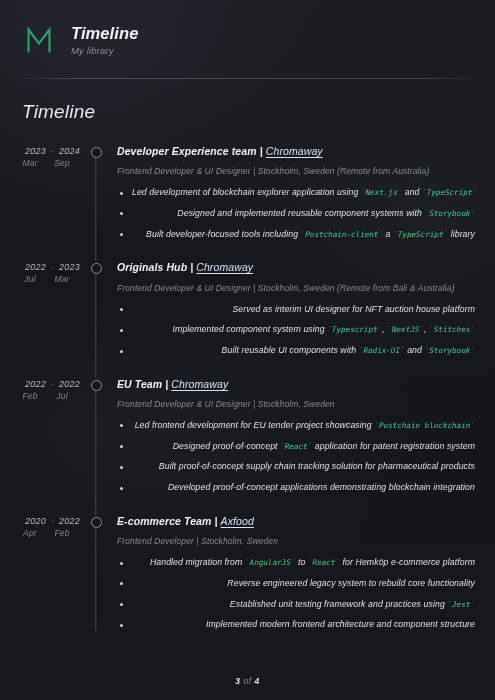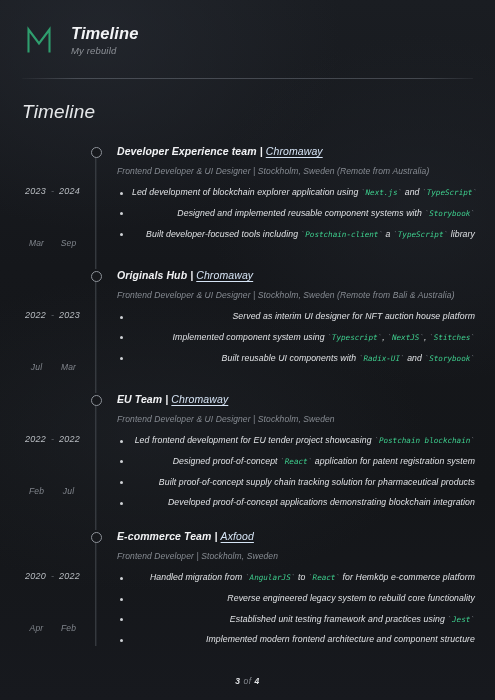--- a/index.html
+++ b/index.html
@@ -113,28 +113,27 @@
     justify-content: center;
     gap: 5px;
     font-size: 9px;
     color: #b9bdc2;
     letter-spacing: .2px;
   }
   .tl-dash { color: #7d8289; font-size: 9px; }
   .tl-dates-months {
     display: flex;
     align-items: baseline;
-    justify-content: center;
     gap: 12px;
     font-size: 8.5px;
     color: #80858c;
     margin-top: 2px;
     letter-spacing: .2px;
   }
-  .tl-y, .tl-m { display: inline-block; min-width: 20px; margin-top: 40px; }
+  .tl-y, .tl-m { display: inline-block; min-width: 20px; }
 
   
   .tl-rail {
     width: 22px;
     flex: none;
     display: flex;
     justify-content: center;
     position: relative;
     align-self: stretch;
   }
@@ -244,21 +243,21 @@
 <div class="page">
 
   <div class="header">
     <div class="logo-mark">
       <svg width="34" height="34" viewBox="0 0 34 34" aria-hidden="true">
         <path d="M6.5 28.5 L6.5 6.5 L17 20.5 L27.5 6.5 L27.5 28.5" fill="none" stroke="#2f9e6e" stroke-width="2.1" stroke-linejoin="miter" stroke-linecap="square"></path>
       </svg>
     </div>
     <div class="header-text">
       <div class="header-title">Timeline</div>
-      <div class="header-subtitle">My rebuild</div>
+      <div class="header-subtitle">My library</div>
     </div>
   </div>
 
   <div class="header-rule"></div>
 
   <div class="section-title">Timeline</div>
 
   <div class="timeline" id="timeline-root">
       <div class="tl-entry">
         <div class="tl-dates">

